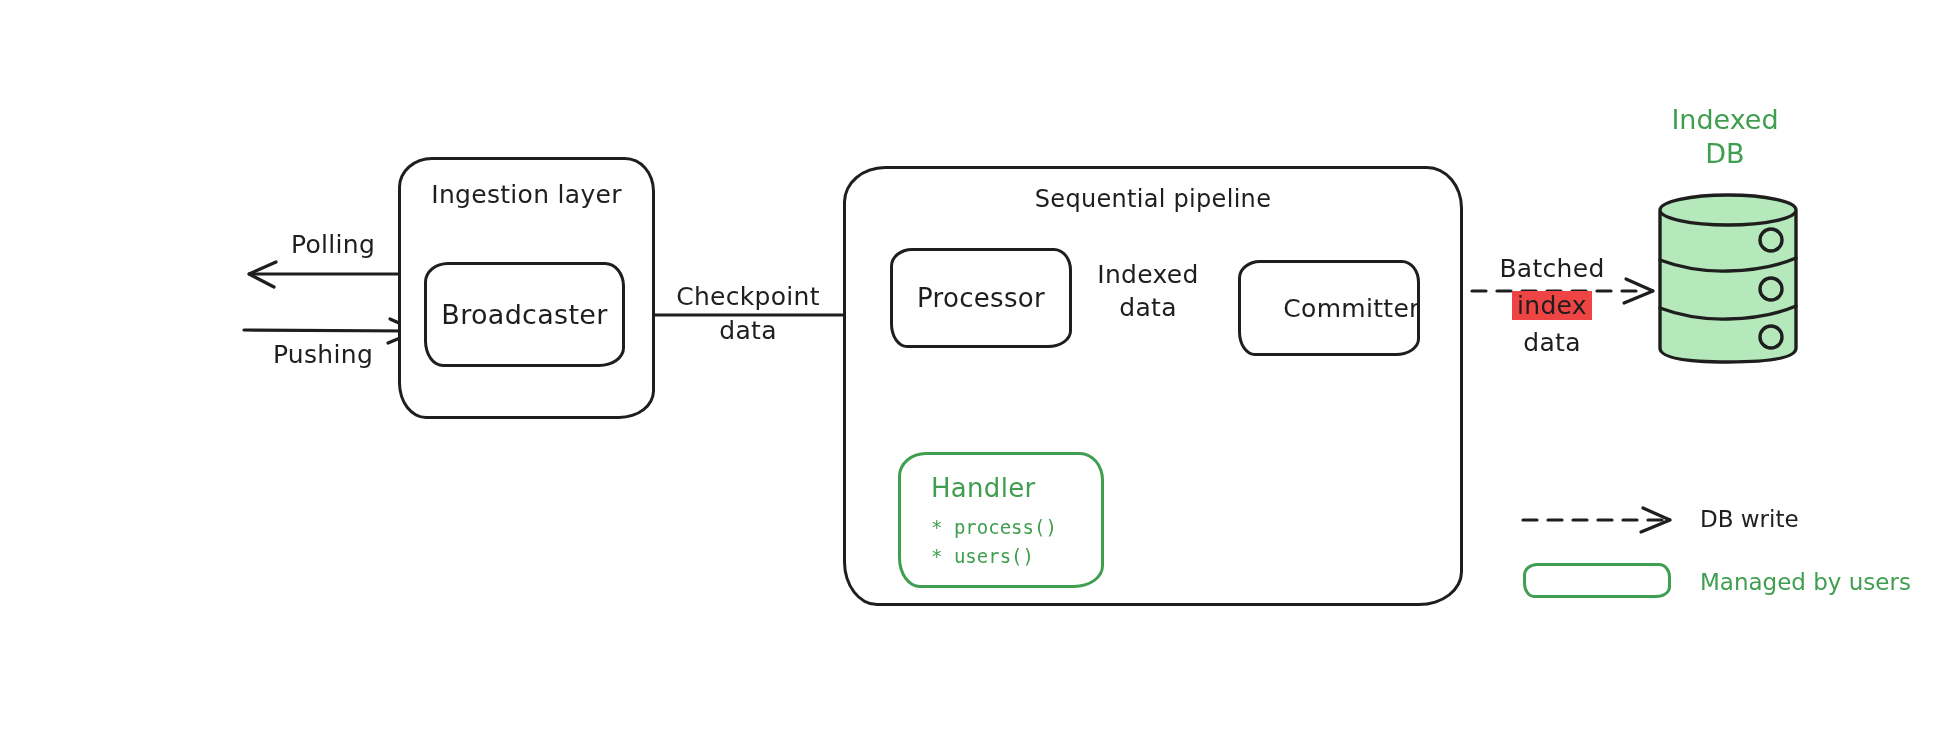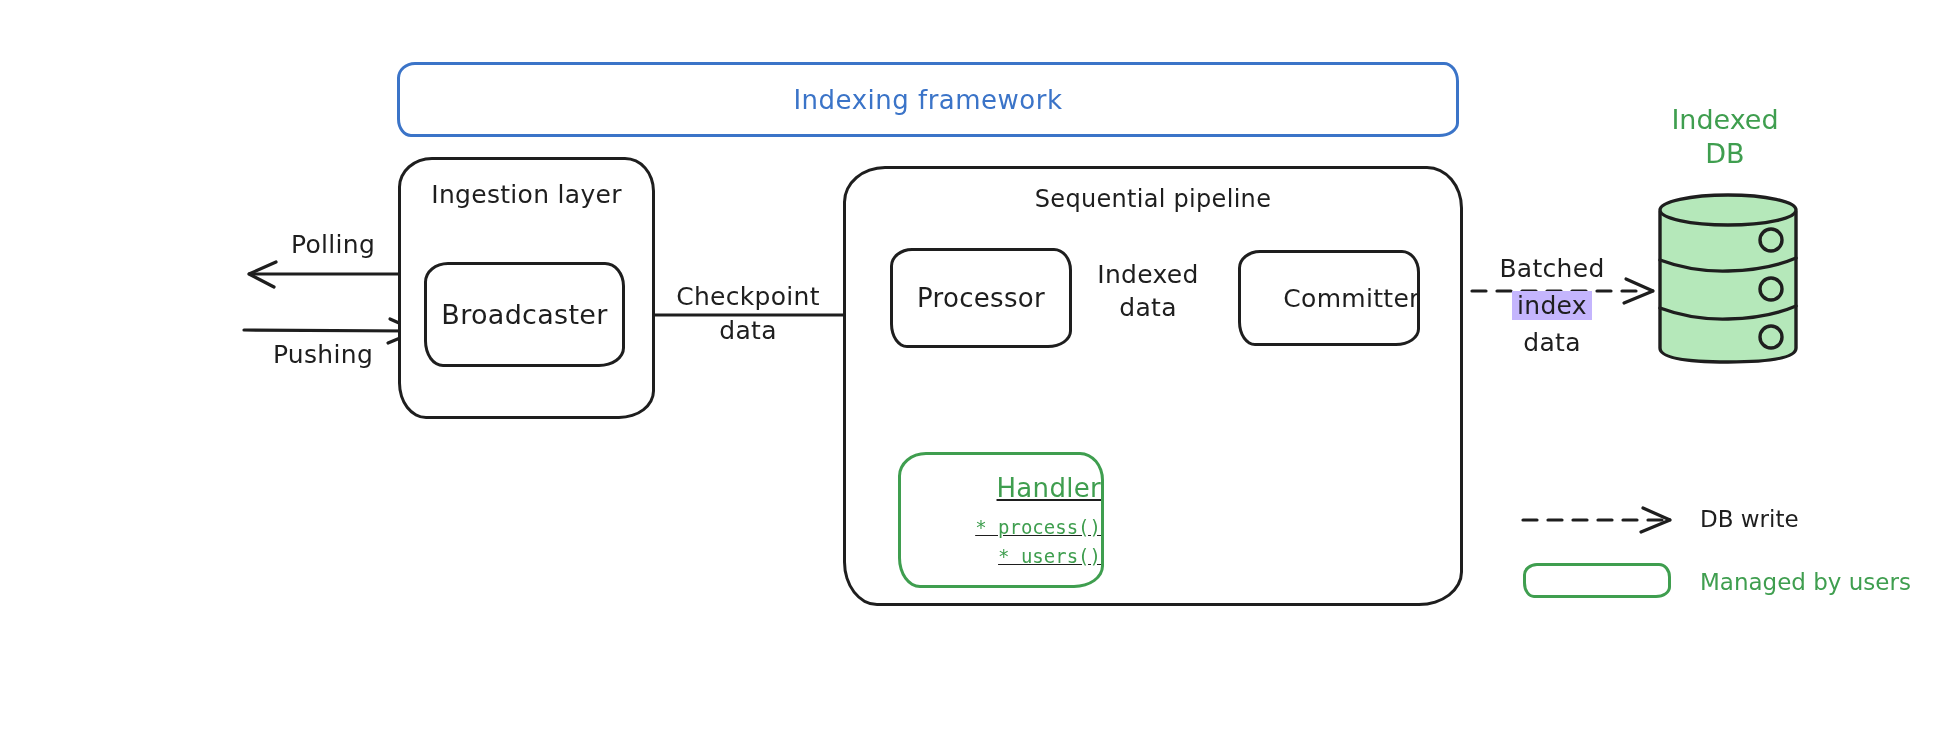--- a/index.html
+++ b/index.html
@@ -23,66 +23,63 @@
         border-radius:30px 26px 32px 24px / 26px 30px 24px 32px;}
   .ingestion{left:398px;top:157px;width:257px;height:262px;
         border-radius:34px 30px 36px 28px / 30px 34px 28px 36px;padding-top:20px;}
   .broadcaster{left:424px;top:262px;width:201px;height:105px;
         border-radius:24px 20px 26px 19px / 20px 24px 19px 26px;}
   .pipeline{left:843px;top:166px;width:620px;height:440px;
         border-width:3.5px;border-radius:42px 36px 44px 34px / 36px 42px 34px 44px;padding-top:16px;}
   .pipeline .lbl{font-size:24px;}
   .processor{left:890px;top:248px;width:182px;height:100px;
         border-radius:22px 18px 24px 17px / 18px 22px 17px 24px;}
-  .committer{left:1238px;top:250px;width:182px;height:96px;
+  .committer{left:1238px;top:260px;width:182px;height:96px;
         border-radius:22px 18px 24px 17px / 18px 22px 17px 24px;padding-left:45px;}
 
   .handler{left:898px;top:452px;width:206px;height:136px;border:3px solid #3f9e4f;
         border-radius:28px 24px 30px 22px / 24px 28px 22px 30px;
-        flex-direction:column;align-items:flex-end;justify-content:flex-start;
-        padding:18px 0 0 30px;text-decoration:underline;}
+        flex-direction:column;align-items:flex-start;justify-content:flex-start;
+        padding:18px 0 0 30px;}
   .handler .lbl{color:#3f9e4f;font-size:26px;margin-bottom:10px;}
   .handler .method{font-family:"DejaVu Sans Mono", monospace;font-size:19px;
         color:#3f9e4f;line-height:29px;white-space:nowrap;}
 
   .db-label{position:absolute;left:1645px;top:103px;width:160px;text-align:center;
         color:#3f9e4f;font-size:27px;line-height:34px;z-index:2;}
   .db-icon{position:absolute;left:1652px;top:190px;z-index:2;}
 
   
   .edge-label{position:absolute;z-index:3;text-align:center;font-size:25px;
         letter-spacing:.3px;line-height:34px;}
   .polling-label{left:263px;top:228px;width:140px;}
   .pushing-label{left:253px;top:338px;width:140px;}
   .checkpoint-label{left:668px;top:280px;width:160px;}
   .indexeddata-label{left:1078px;top:258px;width:140px;line-height:33px;}
   .batched-label{left:1482px;top:250px;width:140px;line-height:37px;}
-  .batched-label .on-line{background:#c4b5fd;padding:0 5px;text-align:right;}
+  .batched-label .on-line{background:#ef4444;padding:0 5px;text-align:right;}
 
   
   .legend-text{position:absolute;z-index:2;font-size:23px;white-space:nowrap;}
   .legend-dbwrite{left:1700px;top:506px;color:#1e1e1e;}
   .legend-managed{left:1700px;top:569px;color:#3f9e4f;}
   .legend-rect{position:absolute;left:1523px;top:563px;width:148px;height:35px;
         border:3px solid #3f9e4f;border-radius:14px 12px 15px 11px / 12px 14px 11px 15px;
         box-sizing:border-box;z-index:2;}
 
   svg.edges{position:absolute;inset:0;z-index:1;}
   svg.edges path{fill:none;stroke:#1e1e1e;stroke-width:3.2;
         stroke-linecap:round;stroke-linejoin:round;}
   svg.edges path.dash{stroke-dasharray:14 11;}
 </style>
 </head>
 <body>
 
 <div class="canvas">
 
-  <div class="frame-blue">
-    <span class="lbl">Indexing framework</span>
-  </div>
 
   <div class="node container-node ingestion">
     <span class="lbl" style="font-size:25px">Ingestion layer</span>
   </div>
   <div class="node container-node pipeline">
     <span class="lbl">Sequential pipeline</span>
   </div>
 
   <svg class="edges" width="1950" height="744" viewBox="0 0 1950 744">
     <g>

